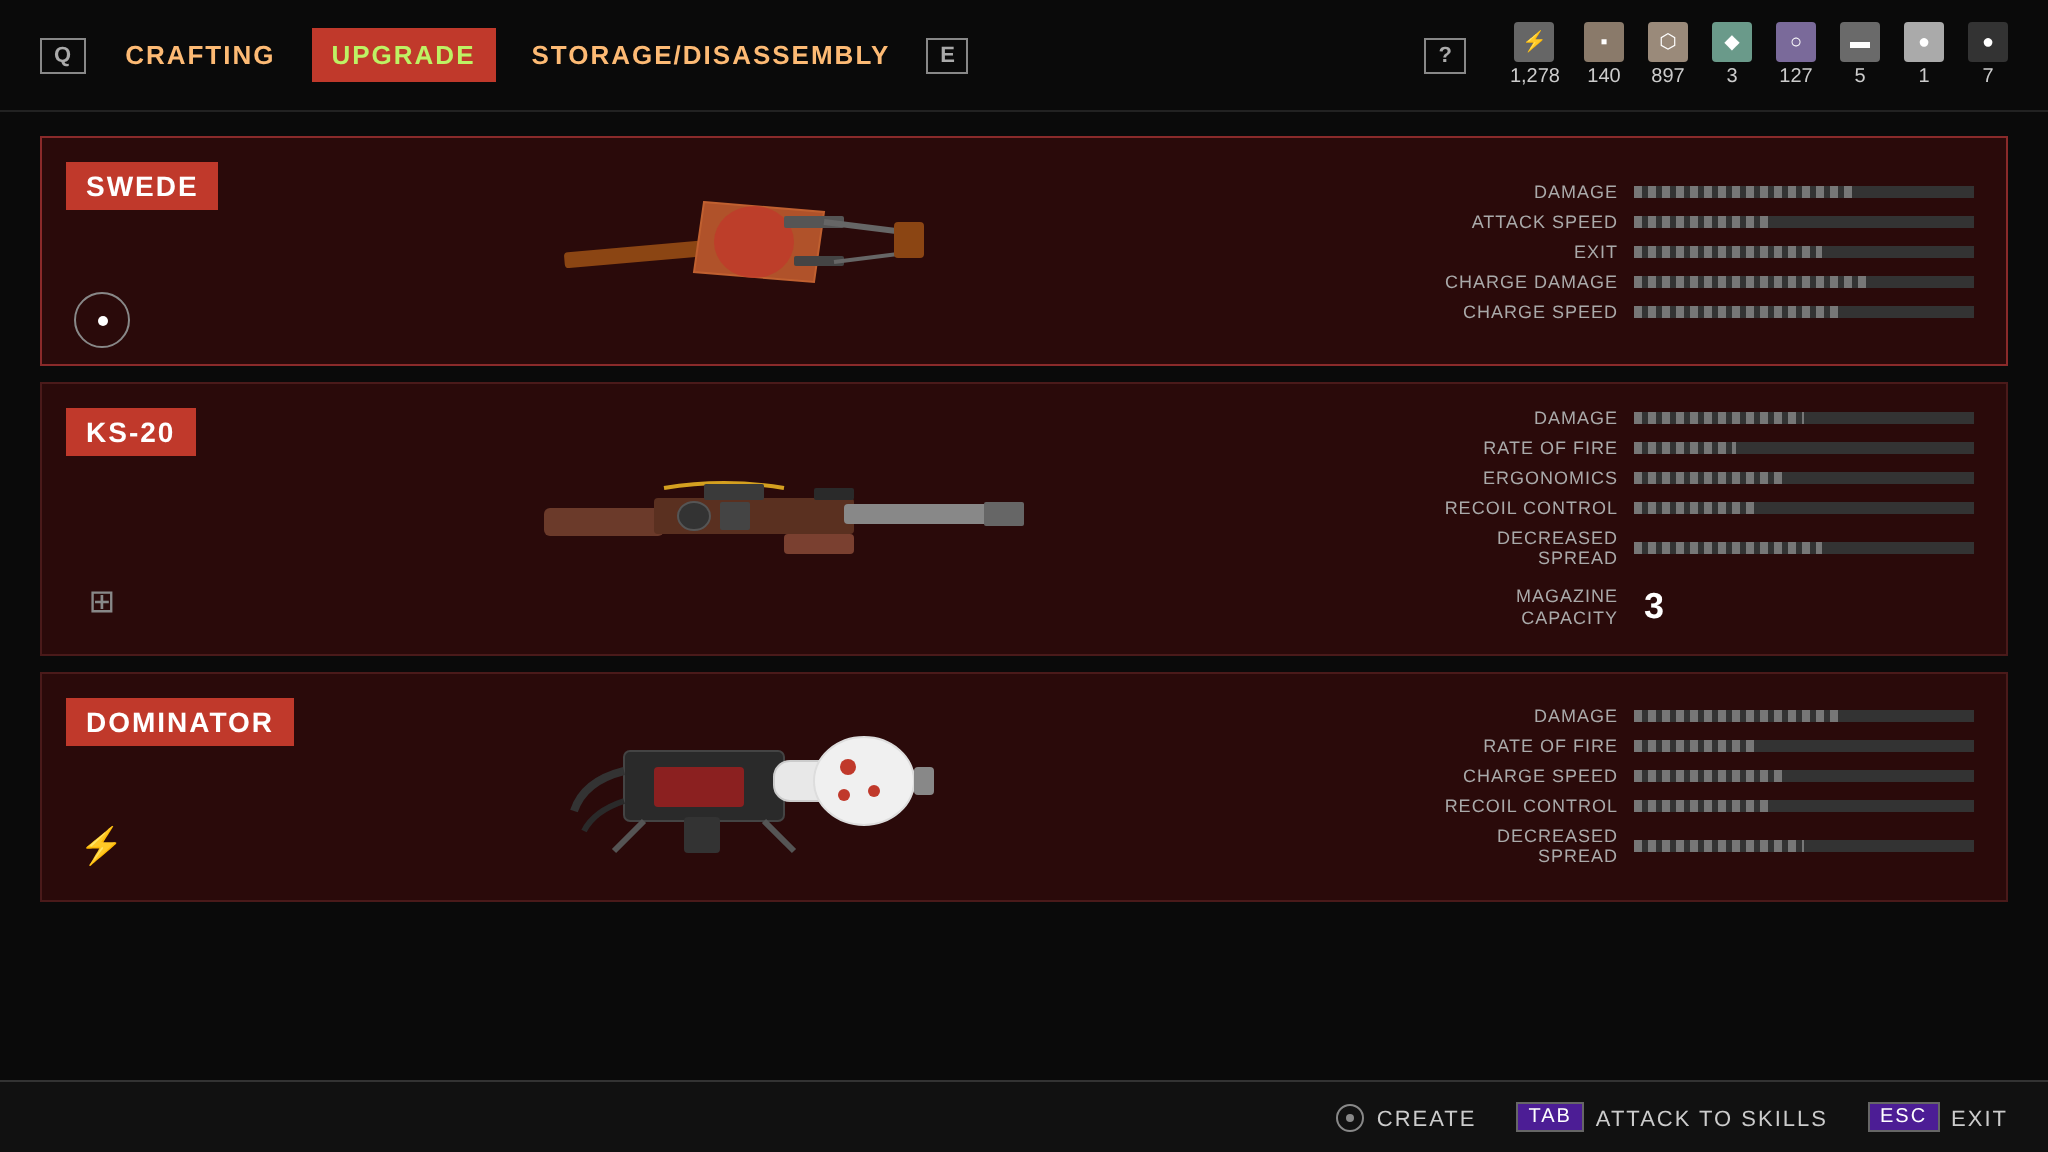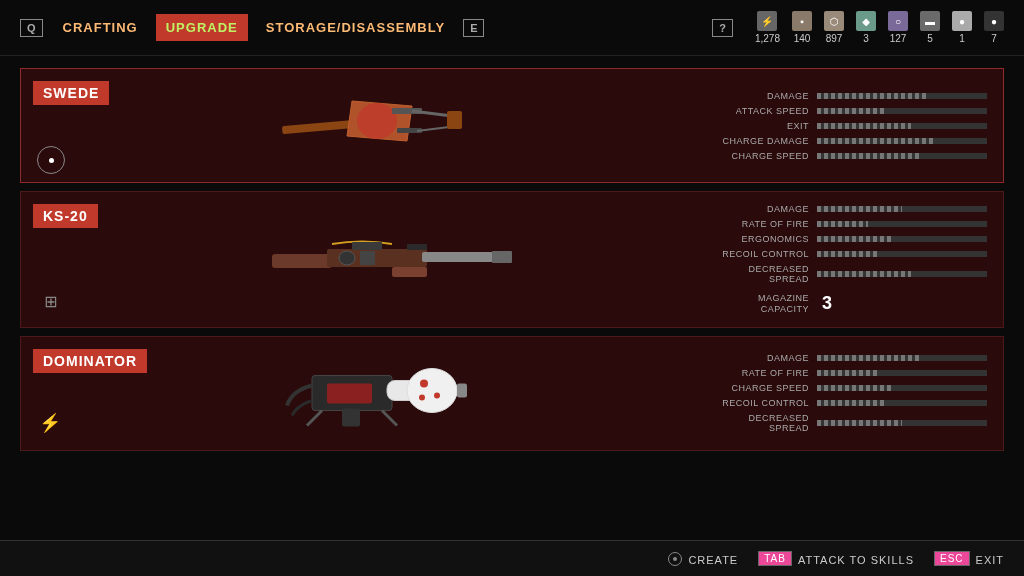--- a/index.html
+++ b/index.html
@@ -239,21 +239,21 @@
     }
     .bottom-action {
       display: flex;
       align-items: flex-end;
       gap: 6px;
       font-size: 11px;
       color: #ccc;
       letter-spacing: 1px;
     }
     .bottom-action .key {
-      background: #ec4899;
+      background: #4c1d95;
       border: 1px solid #666;
       padding: 1px 5px;
       font-size: 10px;
       color: #fff;
     }
     .bottom-action .icon-circle {
       width: 14px;
       height: 14px;
       border: 1px solid #888;
       border-radius: 50%;

